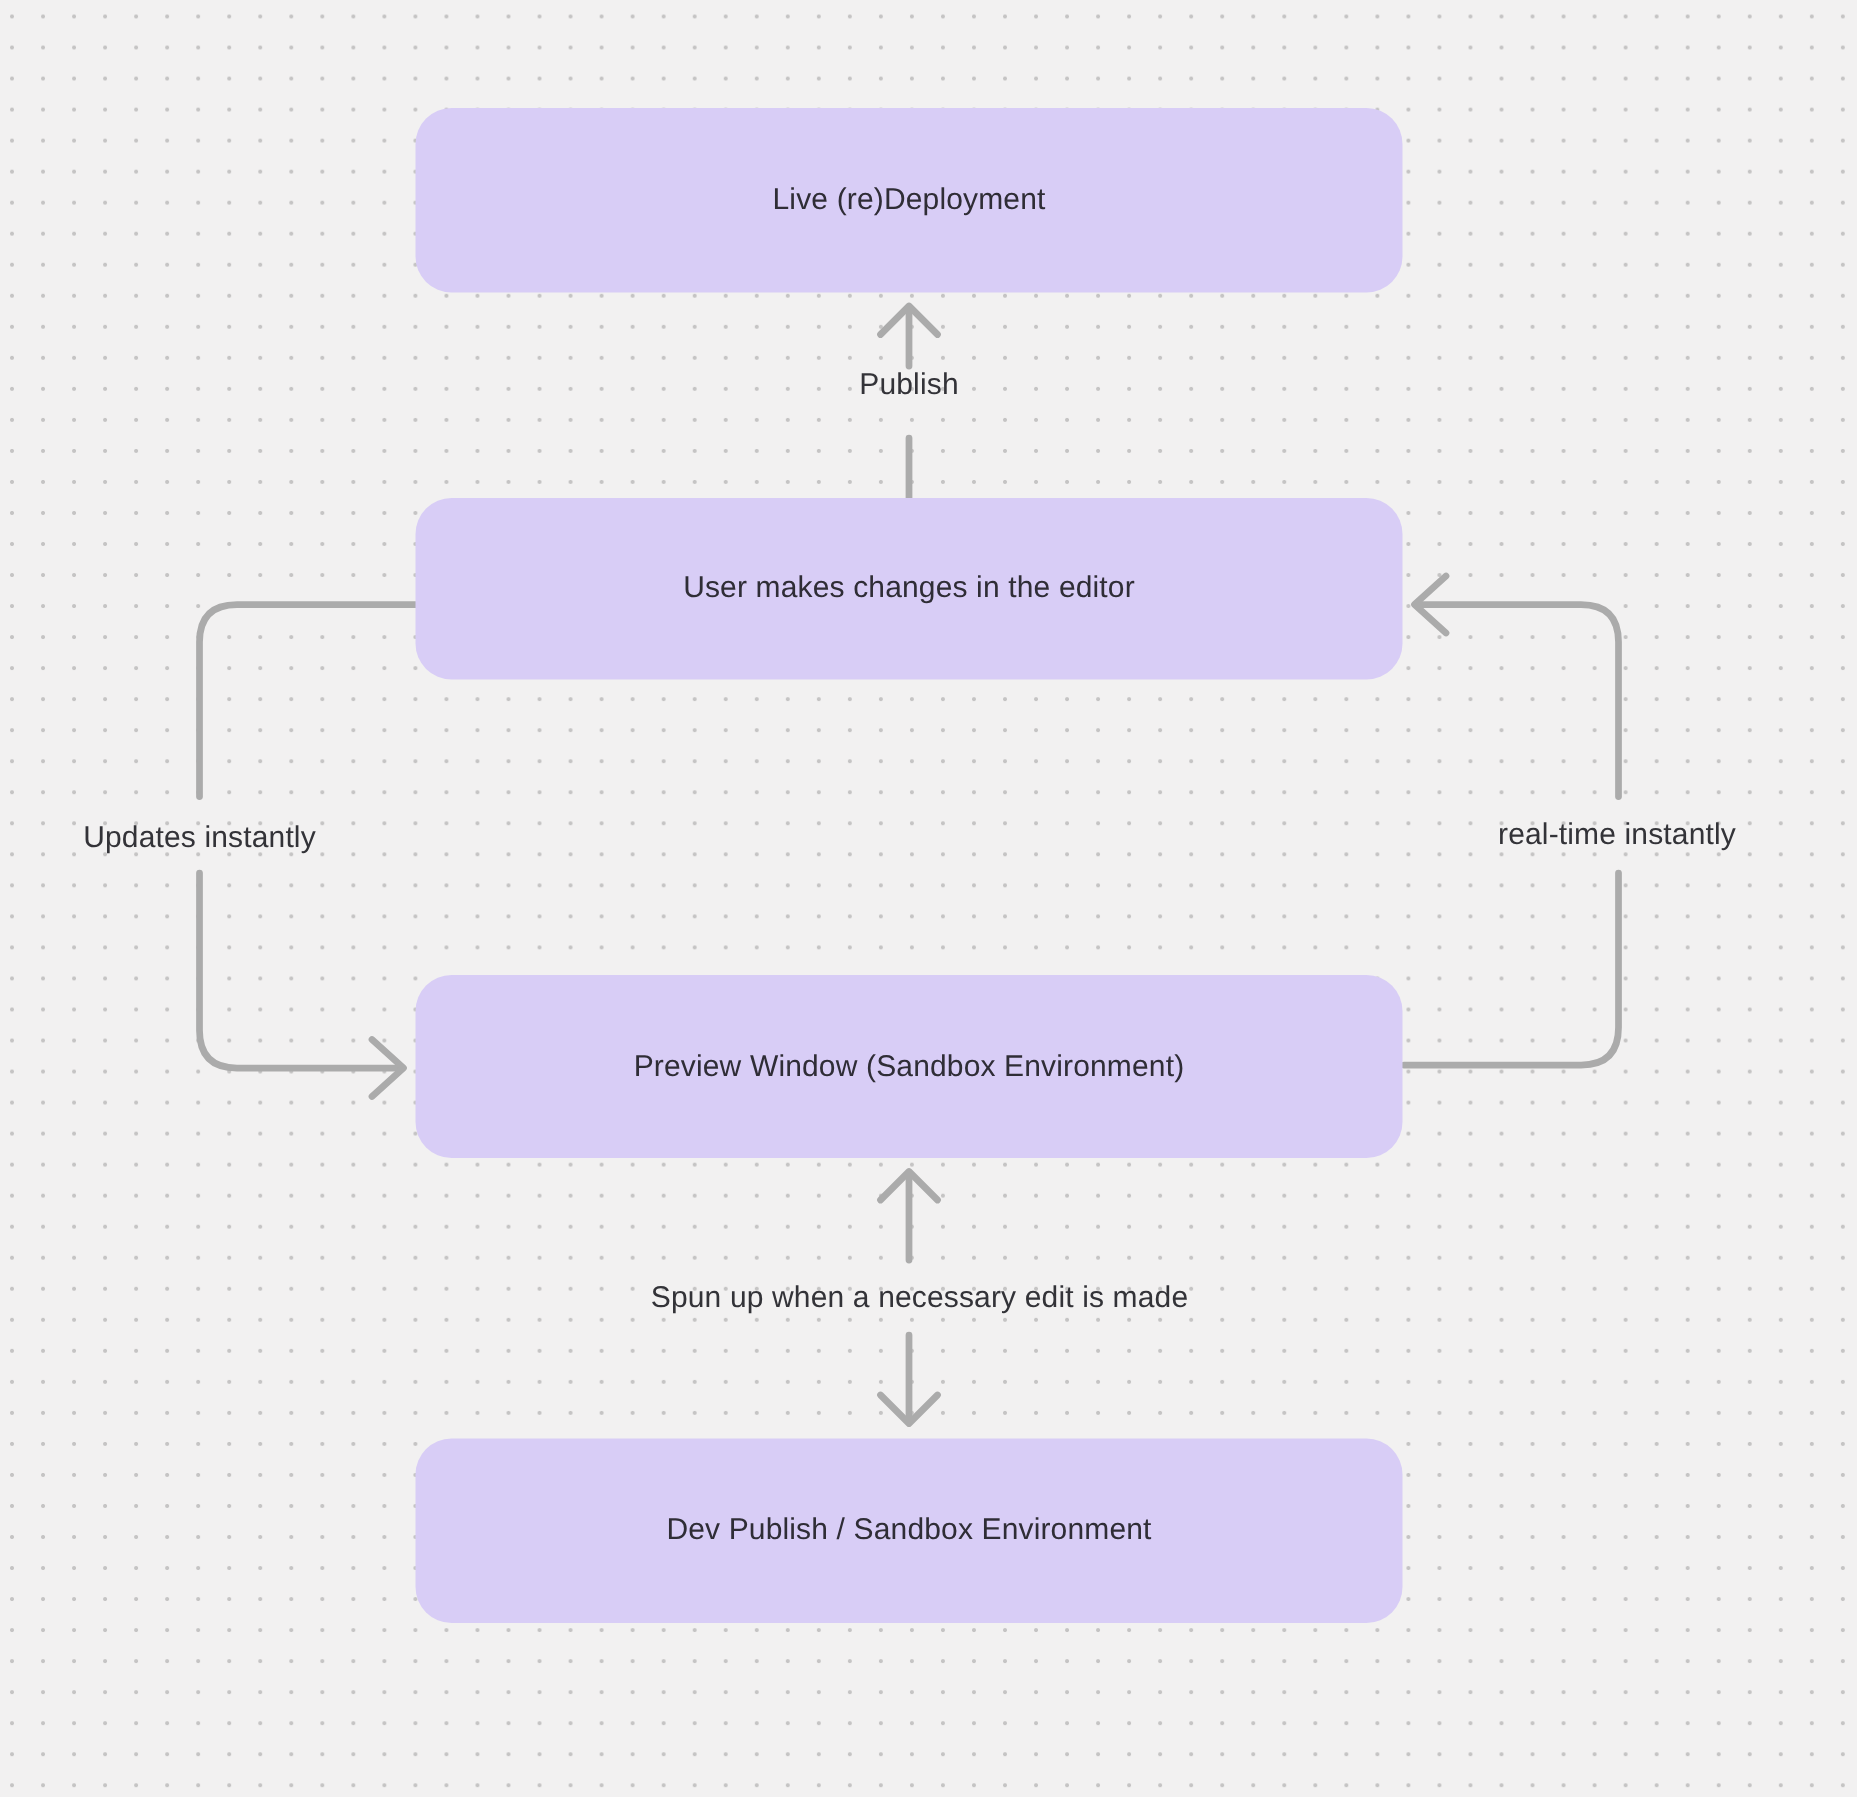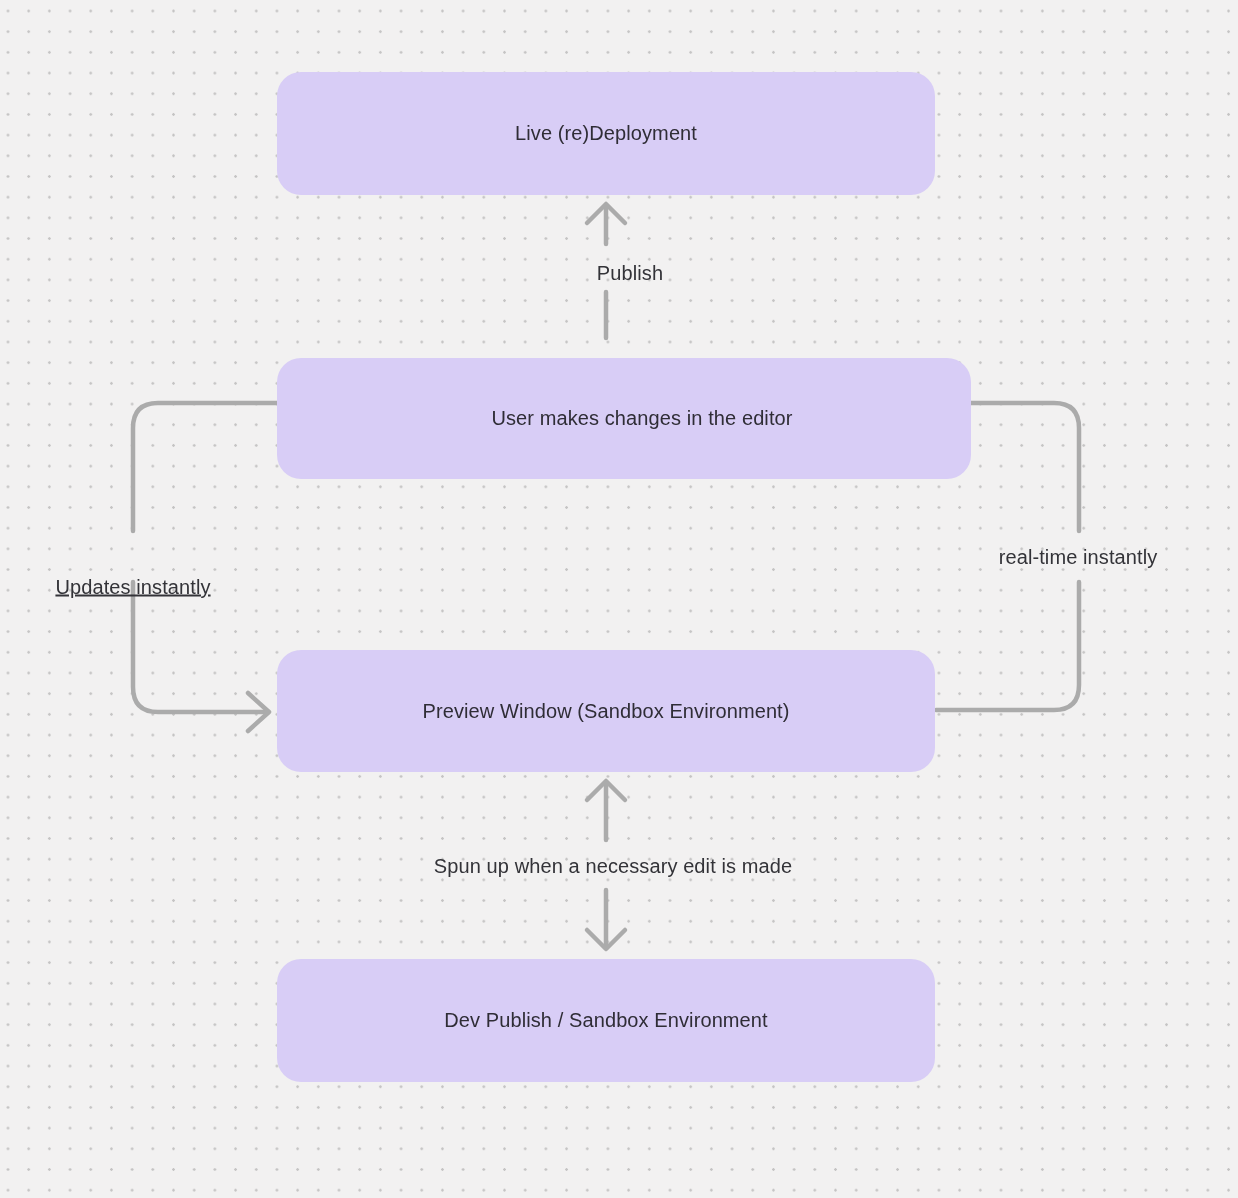--- a/index.html
+++ b/index.html
@@ -27,21 +27,21 @@
     display: flex;
     align-items: center;
     justify-content: center;
     text-align: center;
     color: #2f2d36;
     font-size: 20px;
     line-height: 1.25;
     letter-spacing: 0.1px;
   }
   .node-1 { top: 72px;  height: 123px; }
-  .node-2 { top: 358px; height: 121px; padding-left: 36px; }
+  .node-2 { top: 332px; height: 121px; }
   .node-3 { top: 650px; height: 122px; }
   .node-4 { top: 959px; height: 123px; }
 
   .edges-svg {
     position: absolute;
     left: 0; top: 0;
     width: 1238px;
     height: 1198px;
   }
   .edges-svg path {
@@ -53,22 +53,22 @@
   }
 
   .edge-label {
     position: absolute;
     transform: translate(-50%, -50%);
     white-space: nowrap;
     color: #333338;
     font-size: 20px;
     letter-spacing: 0.1px;
   }
-  .el-publish  { left: 606px;  top: 273px; margin-left: 24px; }
-  .el-updates  { left: 133px;  top: 587px; text-decoration: underline; }
+  .el-publish  { left: 606px;  top: 257px; }
+  .el-updates  { left: 133px;  top: 559px; }
   .el-realtime { left: 1078px; top: 557px; }
   .el-spun     { left: 613px;  top: 866px; }
 </style>
 </head>
 <body>
 
 <div class="canvas">
 
   <svg class="edges-svg" viewBox="0 0 1238 1198" xmlns="http://www.w3.org/2000/svg">
 

